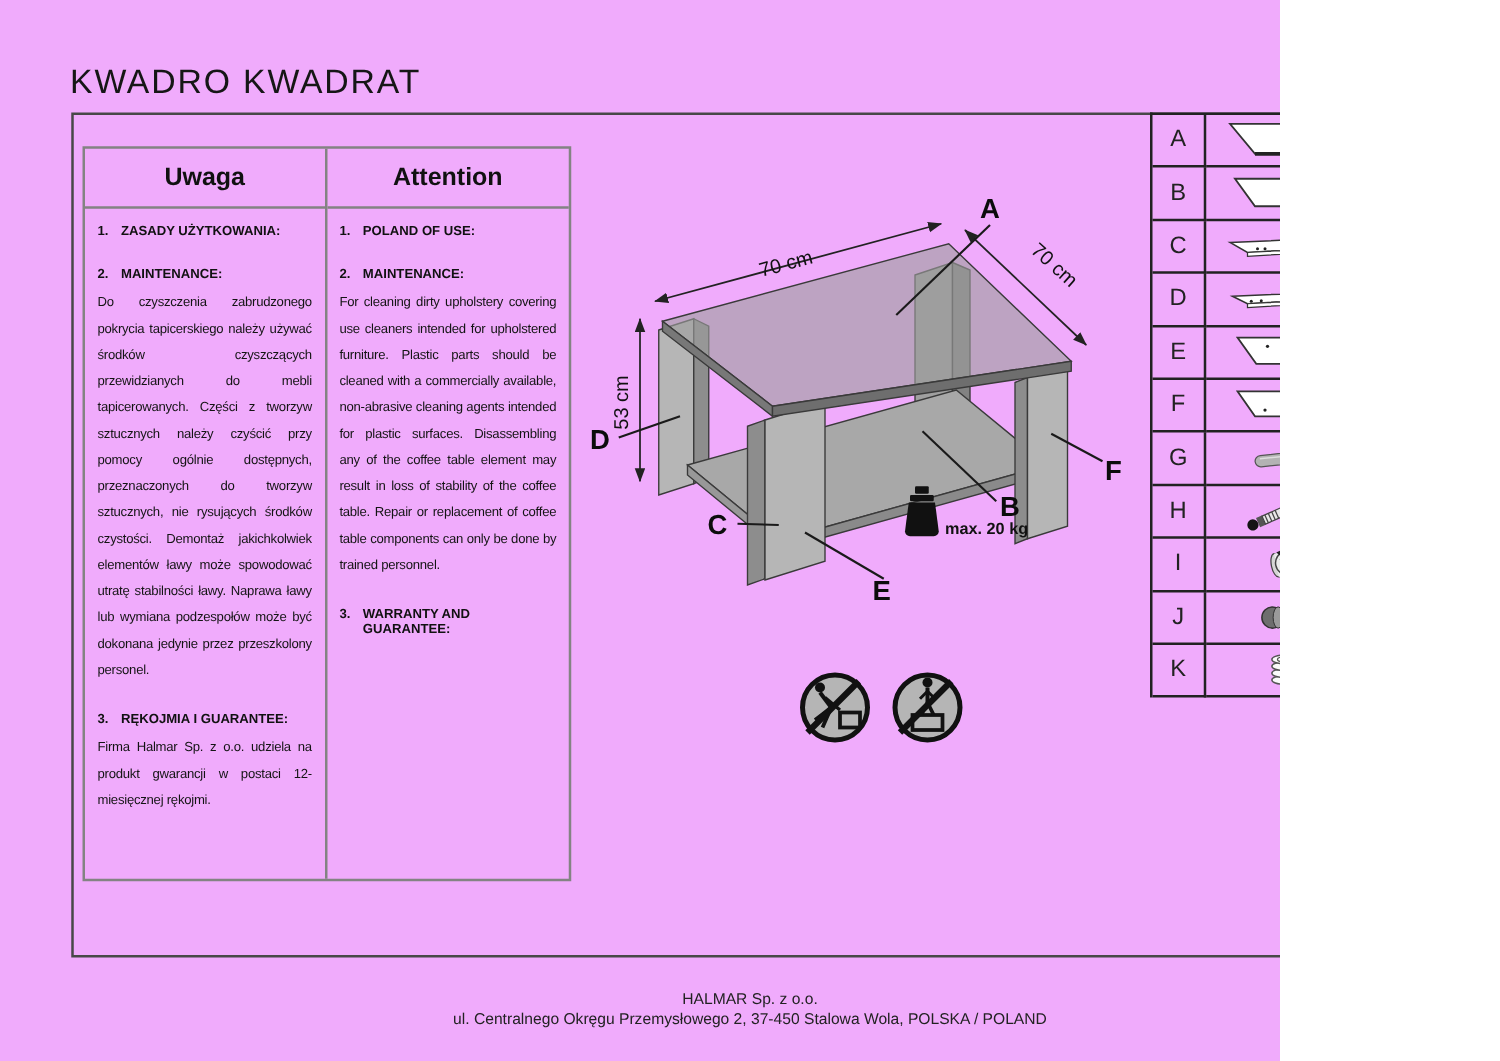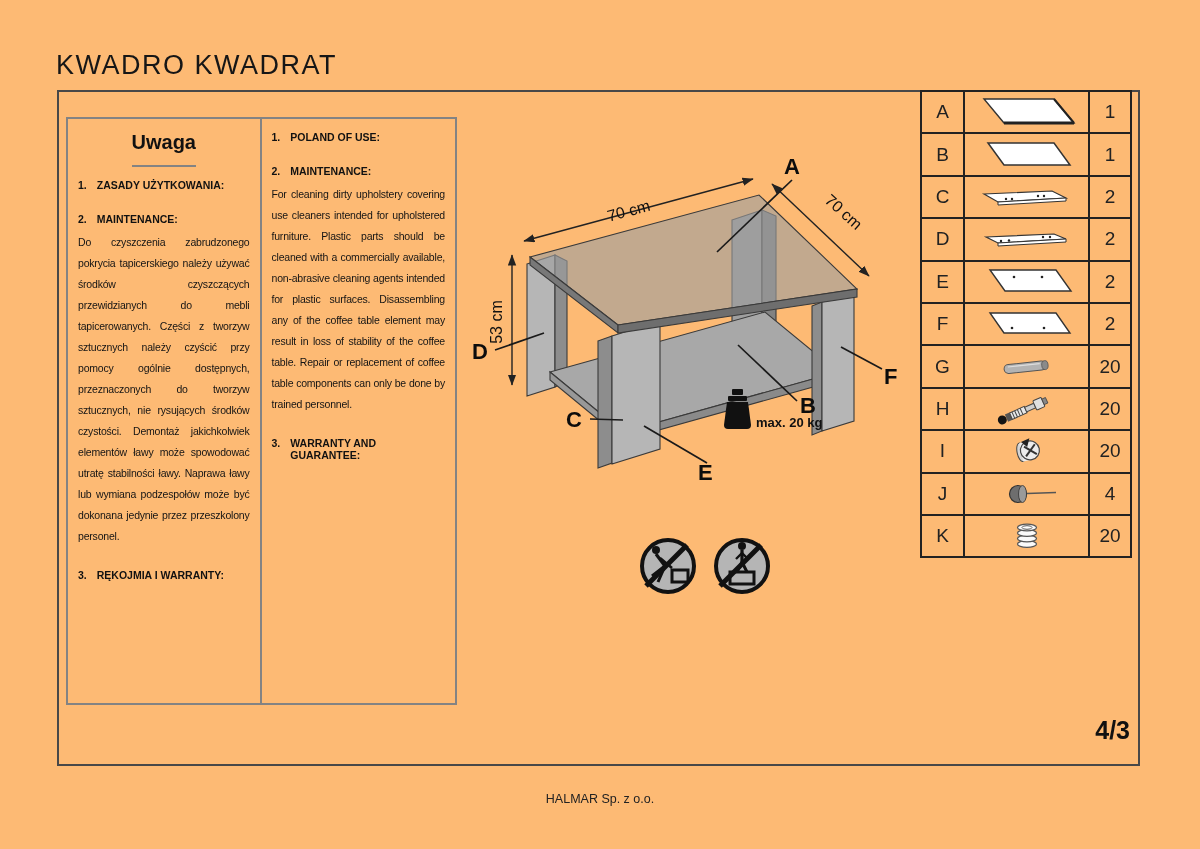--- a/index.html
+++ b/index.html
@@ -1,29 +1,29 @@
 <!DOCTYPE html>
 <html><head>
 <meta charset="utf-8">
 <style>
   * { margin:0; padding:0; box-sizing:border-box; }
   html,body { width:1200px; height:849px; background:#ffffff;
     font-family:"Liberation Sans", sans-serif; color:#1a1a1a; }
-  .page { position:relative; width:1200px; height:849px; background:#fdba74; overflow:hidden; }
+  .page { position:relative; width:1024px; height:849px; background:#f0abfc; overflow:hidden; }
 
   .doc-title { position:absolute; left:56px; top:50px; font-size:27px;
     letter-spacing:1.5px; color:#161616; font-weight:400; }
 
   .frame { position:absolute; left:57px; top:90px; width:1083px; height:676px;
     border:2px solid #484848; }
 
   
   .notice { position:absolute; left:66px; top:117px; width:391px; height:588px;
     border:2px solid #838383; display:flex; }
-  .ncol { width:50%; display:flex; flex-direction:column;align-items:center; }
+  .ncol { width:50%; display:flex; flex-direction:column; }
   .ncol.left { border-right:2px solid #838383; }
   .nheader { height:48px; border-bottom:2px solid #838383; display:flex;
     align-items:center; justify-content:center; font-size:20px; font-weight:bold; color:#111; }
   .nbody { flex:1; padding:12px 10px 8px 10px; }
   .sec { margin-bottom:22px; }
   .sec-head { font-size:10.5px; font-weight:bold; margin-bottom:7px;
     display:flex; gap:10px; color:#111; }
   .sec-body { font-size:10.5px; line-height:21px; text-align:justify;
     letter-spacing:-0.2px; color:#141414; }
 
@@ -69,26 +69,28 @@
         <div class="sec">
           <div class="sec-head">
               <span>2.</span>
               <span>MAINTENANCE:</span>
             </div>
           <div class="sec-body">Do czyszczenia zabrudzonego pokrycia tapicerskiego należy używać środków czyszczących przewidzianych do mebli tapicerowanych. Części z tworzyw sztucznych należy czyścić przy pomocy ogólnie dostępnych, przeznaczonych do tworzyw sztucznych, nie rysujących środków czystości. Demontaż jakichkolwiek elementów ławy może spowodować utratę stabilności ławy. Naprawa ławy lub wymiana podzespołów może być dokonana jedynie przez przeszkolony personel.</div>
         </div>
         <div class="sec">
           <div class="sec-head">
               <span>3.</span>
-              <span>RĘKOJMIA I WARRANTY:</span>
-            </div>
+              <span>RĘKOJMIA I GUARANTEE:</span>
+            </div>
+          <div class="sec-body">Firma Halmar Sp. z o.o. udziela na produkt gwarancji w postaci 12-miesięcznej rękojmi.</div>
         </div>
       </div>
     </div>
     <div class="ncol">
+      <div class="nheader">Attention</div>
       <div class="nbody">
         <div class="sec">
           <div class="sec-head">
               <span>1.</span>
               <span>POLAND OF USE:</span>
             </div>
         </div>
         <div class="sec">
           <div class="sec-head">
               <span>2.</span>
@@ -334,15 +336,16 @@
         </svg>
       </div>
       <div class="pcell pqty">20</div>
     </div>
   </div>
 
   <div class="pagenum">4/3</div>
 
   <div class="footer">
     <div>HALMAR Sp. z o.o.</div>
+    <div>ul. Centralnego Okręgu Przemysłowego 2, 37-450 Stalowa Wola, POLSKA / POLAND</div>
   </div>
 
 </div>
 
 </body></html>

